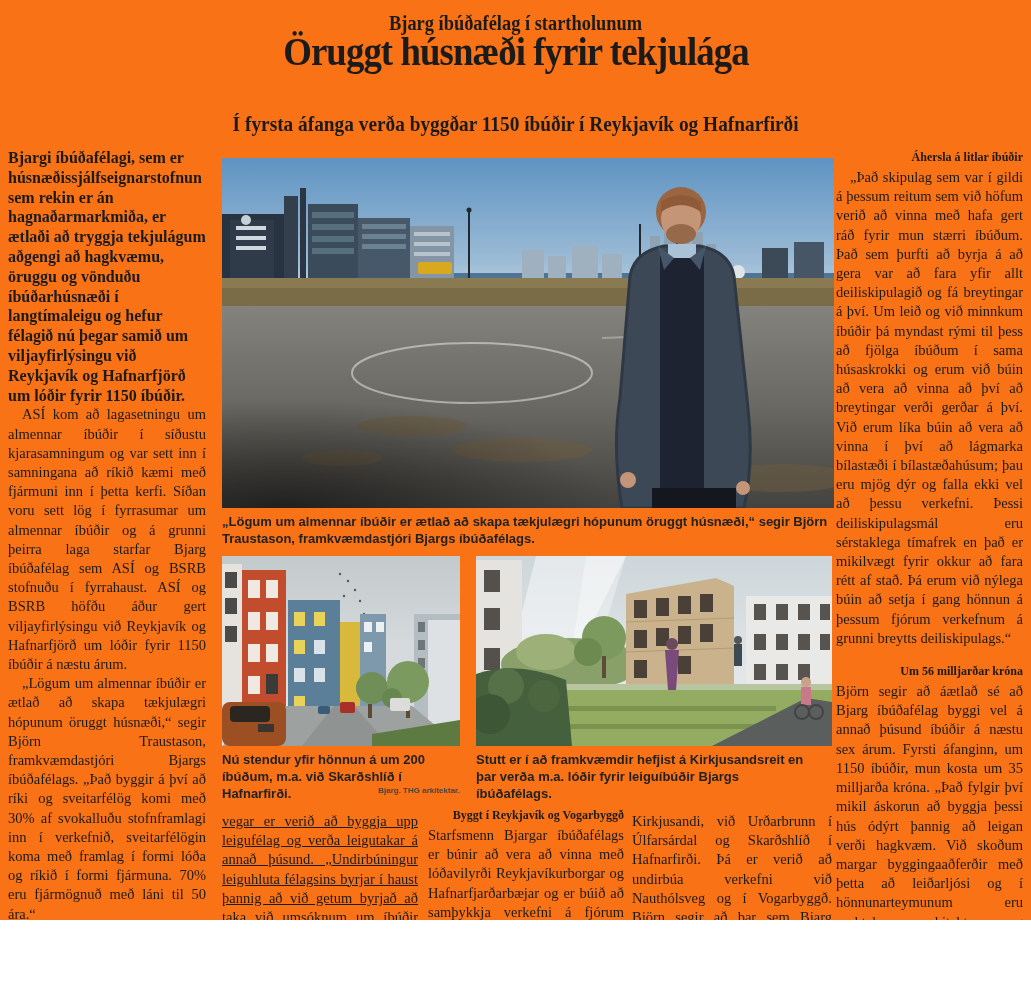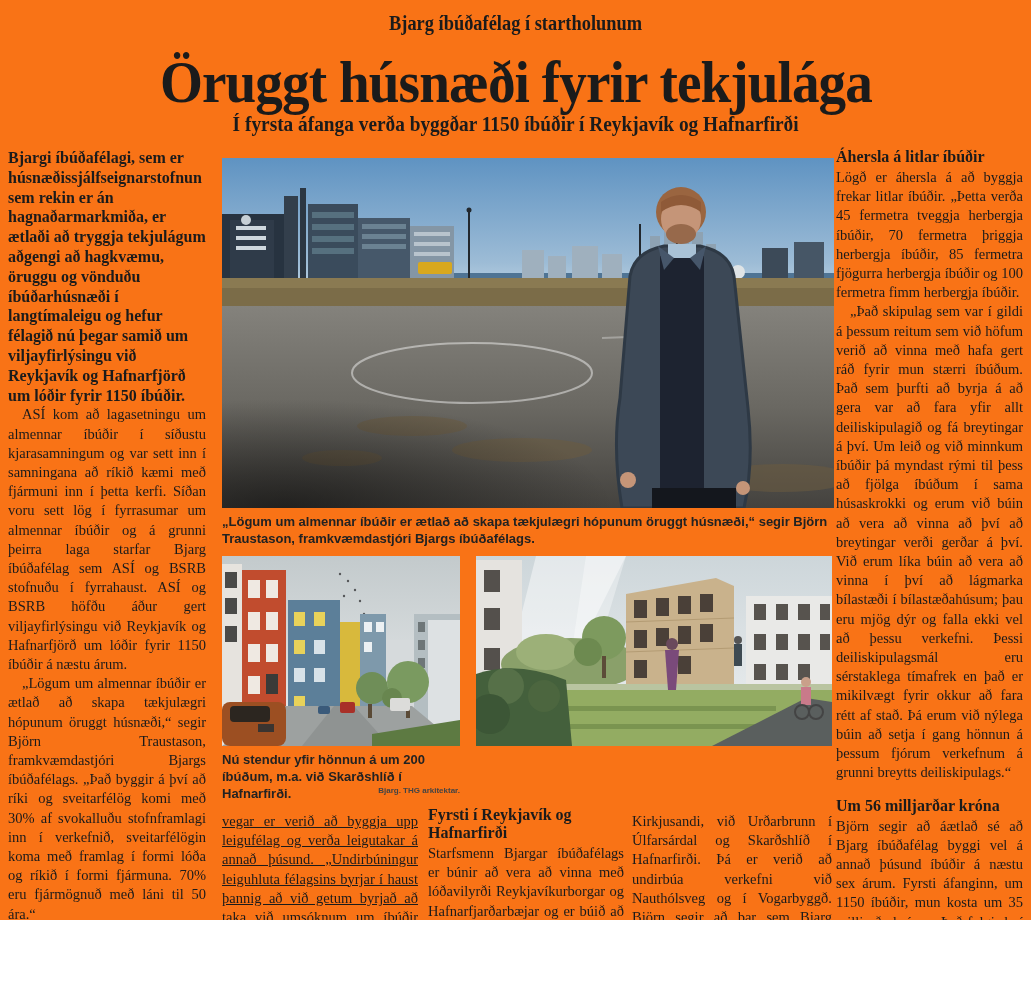--- a/index.html
+++ b/index.html
@@ -2,35 +2,35 @@
 <html><head>
 <meta charset="utf-8">
 <style>
   html,body{margin:0;padding:0;background:#ffffff;}
   .page{position:relative;width:1031px;height:920px;background:#f97316;overflow:hidden;
         font-family:"Liberation Serif", serif;color:#1b1b1b;}
   
   .kicker{position:absolute;top:12px;left:0;right:0;text-align:center;
           font-size:20px;font-weight:700;}
   .kicker .squeeze, .headline .squeeze, .deck .squeeze{display:inline-block;transform:scaleX(.92);transform-origin:center;white-space:nowrap;}
-  .headline{position:absolute;top:48px;left:0;right:0;text-align:center;
-            font-size:60px;font-weight:700;letter-spacing:-1px;}
+  .headline{position:absolute;top:28px;left:0;right:0;text-align:center;
+            font-size:40px;font-weight:700;letter-spacing:-1px;}
   .deck{position:absolute;top:112px;left:0;right:0;text-align:center;
         font-size:21px;font-weight:700;}
   
   .col{position:absolute;font-size:14.5px;line-height:19.2px;text-align:justify;}
   .col p{margin:0;}
   .col p.ind{text-indent:14px;}
   .col-left{left:8px;top:148px;width:198px;}
   .col-right{left:836px;top:148px;width:187px;}
   .col-b1{left:222px;top:812px;width:196px;text-decoration:underline;}
   .col-b2{left:428px;top:806px;width:196px;}
   .col-b3{left:632px;top:812px;width:200px;}
   .lead{font-weight:700;font-size:16px;line-height:19.8px;text-align:left;}
-  .subhead{font-weight:700;font-size:16px;text-align:left;line-height:18px;
+  .subhead{font-weight:700;font-size:12px;text-align:right;line-height:18px;
            margin:6px 0 2px 0;}
   .subhead.first{margin-top:0;}
   
   .photo{position:absolute;overflow:hidden;background:#9aa8b4;}
   .photo svg{display:block;}
   .photo-main{left:222px;top:158px;width:612px;height:350px;}
   .photo-r1{left:222px;top:556px;width:238px;height:190px;}
   .photo-r2{left:476px;top:556px;width:356px;height:190px;}
   .caption{position:absolute;font-family:"Liberation Sans", sans-serif;
            font-weight:700;font-size:13px;line-height:17px;text-align:left;color:#222;}
@@ -329,34 +329,34 @@
           <rect x="258" y="88" width="8" height="22" fill="#3e4a52"></rect>
         </g>
       <g>
           <circle cx="330" cy="126" r="5" fill="#c9a08a"></circle>
           <rect x="325" y="131" width="10" height="18" fill="#c97a8a"></rect>
           <circle cx="326" cy="156" r="7" fill="none" stroke="#444" stroke-width="2"></circle>
           <circle cx="340" cy="156" r="7" fill="none" stroke="#444" stroke-width="2"></circle>
         </g>
     </svg>
   </div>
+  <div class="caption cap-r2">Stutt er í að framkvæmdir hefjist á Kirkjusandsreit en þar verða m.a. lóðir fyrir leiguíbúðir Bjargs íbúðafélags.</div>
 
   <div class="col col-b1">
     <p>vegar er verið að byggja upp leigufélag og verða leigutakar á annað þúsund. „Undirbúningur leiguhluta félagsins byrjar í haust þannig að við getum byrjað að taka við umsóknum um íbúðir um næstu áramót.“</p>
   </div>
   <div class="col col-b2">
-    <div class="subhead first">Fyrsti í Reykjavík og Hafnarfirði</div>
+    <div class="subhead first">Byggt í Reykjavík og Vogarbyggð</div>
     <p>Starfsmenn Bjargar íbúðafélags er búnir að vera að vinna með lóðavilyrði Reykjavíkurborgar og Hafnarfjarðarbæjar og er búið að samþykkja verkefni á fjórum stöðum með um 200 íbúðum sem byrjað er að hanna. Það eru íbúðarhús við Spöngina í Grafarvogi, á</p>
   </div>
   <div class="col col-b3">
     <p>Kirkjusandi, við Urðarbrunn í Úlfarsárdal og Skarðshlíð í Hafnarfirði. Þá er verið að undirbúa verkefni við Nauthólsveg og í Vogarbyggð. Björn segir að þar sem Bjarg íbúðafélag sé án hagnaðamarkmiða sé allt sem gert er í þeim anda. „Við reynum að gera allt sem við gerum eins hagkvæmt og hægt er.“</p>
   </div>
 
   <div class="col col-right">
     <div class="subhead first">Áhersla á litlar íbúðir</div>
-    <p>Lögð er áhersla á að byggja frekar litlar íbúðir. „Þetta verða 45 fermetra tveggja herbergja íbúðir, 70 fermetra þriggja herbergja íbúðir, 85 fermetra fjögurra herbergja íbúðir og 100 fermetra fimm herbergja íbúðir.</p>
     <p class="ind">„Það skipulag sem var í gildi á þessum reitum sem við höfum verið að vinna með hafa gert ráð fyrir mun stærri íbúðum. Það sem þurfti að byrja á að gera var að fara yfir allt deiliskipulagið og fá breytingar á því. Um leið og við minnkum íbúðir þá myndast rými til þess að fjölga íbúðum í sama húsaskrokki og erum við búin að vera að vinna að því að breytingar verði gerðar á því. Við erum líka búin að vera að vinna í því að lágmarka bílastæði í bílastæðahúsum; þau eru mjög dýr og falla ekki vel að þessu verkefni. Þessi deiliskipulagsmál eru sérstaklega tímafrek en það er mikilvægt fyrir okkur að fara rétt af stað. Þá erum við nýlega búin að setja í gang hönnun á þessum fjórum verkefnum á grunni breytts deiliskipulags.“</p>
     <div class="subhead" style="margin-top:14px;">Um 56 milljarðar króna</div>
     <p>Björn segir að áætlað sé að Bjarg íbúðafélag byggi vel á annað þúsund íbúðir á næstu sex árum. Fyrsti áfanginn, um 1150 íbúðir, mun kosta um 35 milljarða króna. „Það fylgir því mikil áskorun að byggja þessi hús ódýrt þannig að leigan verði hagkvæm. Við skoðum margar byggingaaðferðir með þetta að leiðarljósi og í hönnunarteymunum eru verktakar, arkitektar og verkfræðistofur sem vinn saman að því að leita hagkvæmustu lausna. Við komum til með að skoða hvað á best við hverju sinni.“</p>
 
   </div>
 
 </div>
 
 </body></html>

